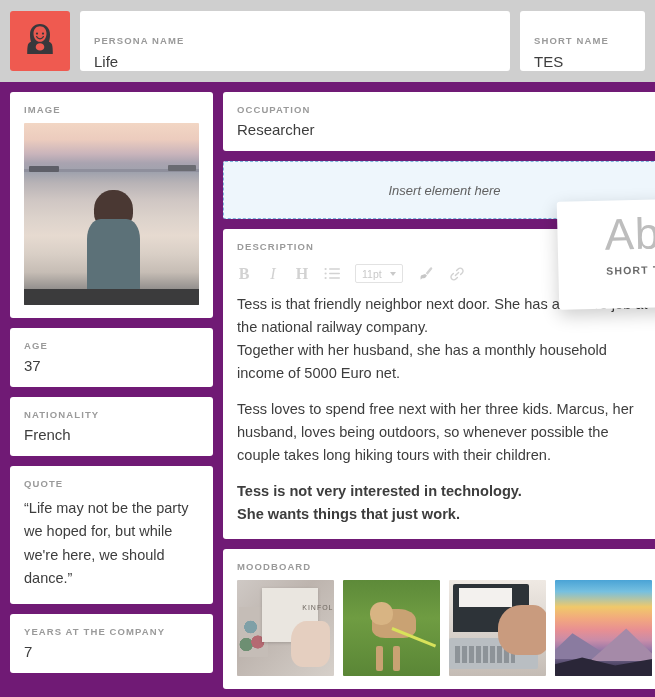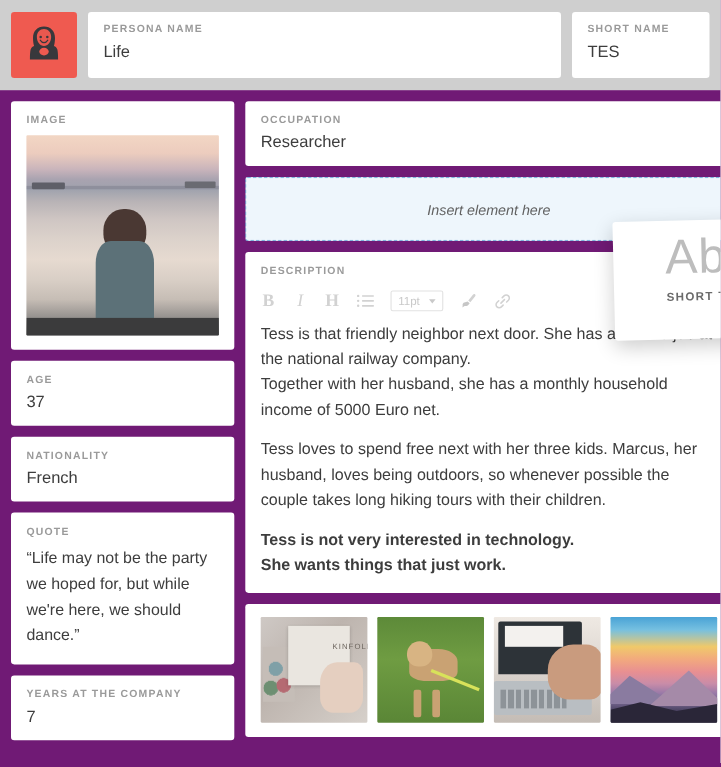--- a/index.html
+++ b/index.html
@@ -22,21 +22,21 @@
   }
   .avatar-tile {
     width: 60px; height: 60px; flex: 0 0 60px;
     background: #ef5a50; border-radius: 3px;
     display: flex; align-items: center; justify-content: center;
   }
   .avatar-tile svg { display: block; }
 
   .field-card {
     background: #fff; border-radius: 3px;
-    padding: 10px 14px 0 14px;
+    padding: 24px 14px 0 14px;
   }
   .name-card  { flex: 1 1 auto; }
   .short-card { flex: 0 0 125px; }
 
   .field-label {
     font-size: 9.5px; letter-spacing: 1.1px; color: #9a9a9a;
     font-weight: 700; text-transform: uppercase;
     font-family: "Liberation Sans", sans-serif;
   }
   .field-value {
@@ -380,20 +380,21 @@
           <div class="desc-body">
             <p>Tess is that friendly neighbor next door. She has a secure job at the national railway company.</p>
             <p style="margin-top:0">Together with her husband, she has a monthly household income of 5000 Euro net.</p>
             <p>Tess loves to spend free next with her three kids. Marcus, her husband, loves being outdoors, so whenever possible the couple takes long hiking tours with their children.</p>
             <p class="bold">Tess is not very interested in technology.</p>
             <p class="bold" style="margin-top:0">She wants things that just work.</p>
           </div>
         </div>
 
         <div class="card">
+          <div class="field-label">MOODBOARD</div>
           <div class="mood-grid">
 
             <div class="mood-item mood-kinfolk">
               <div class="tattoo"></div>
               <div class="mag">
                 <div class="mag-t">KINFOLK</div>
               </div>
               <div class="arm"></div>
             </div>
 

